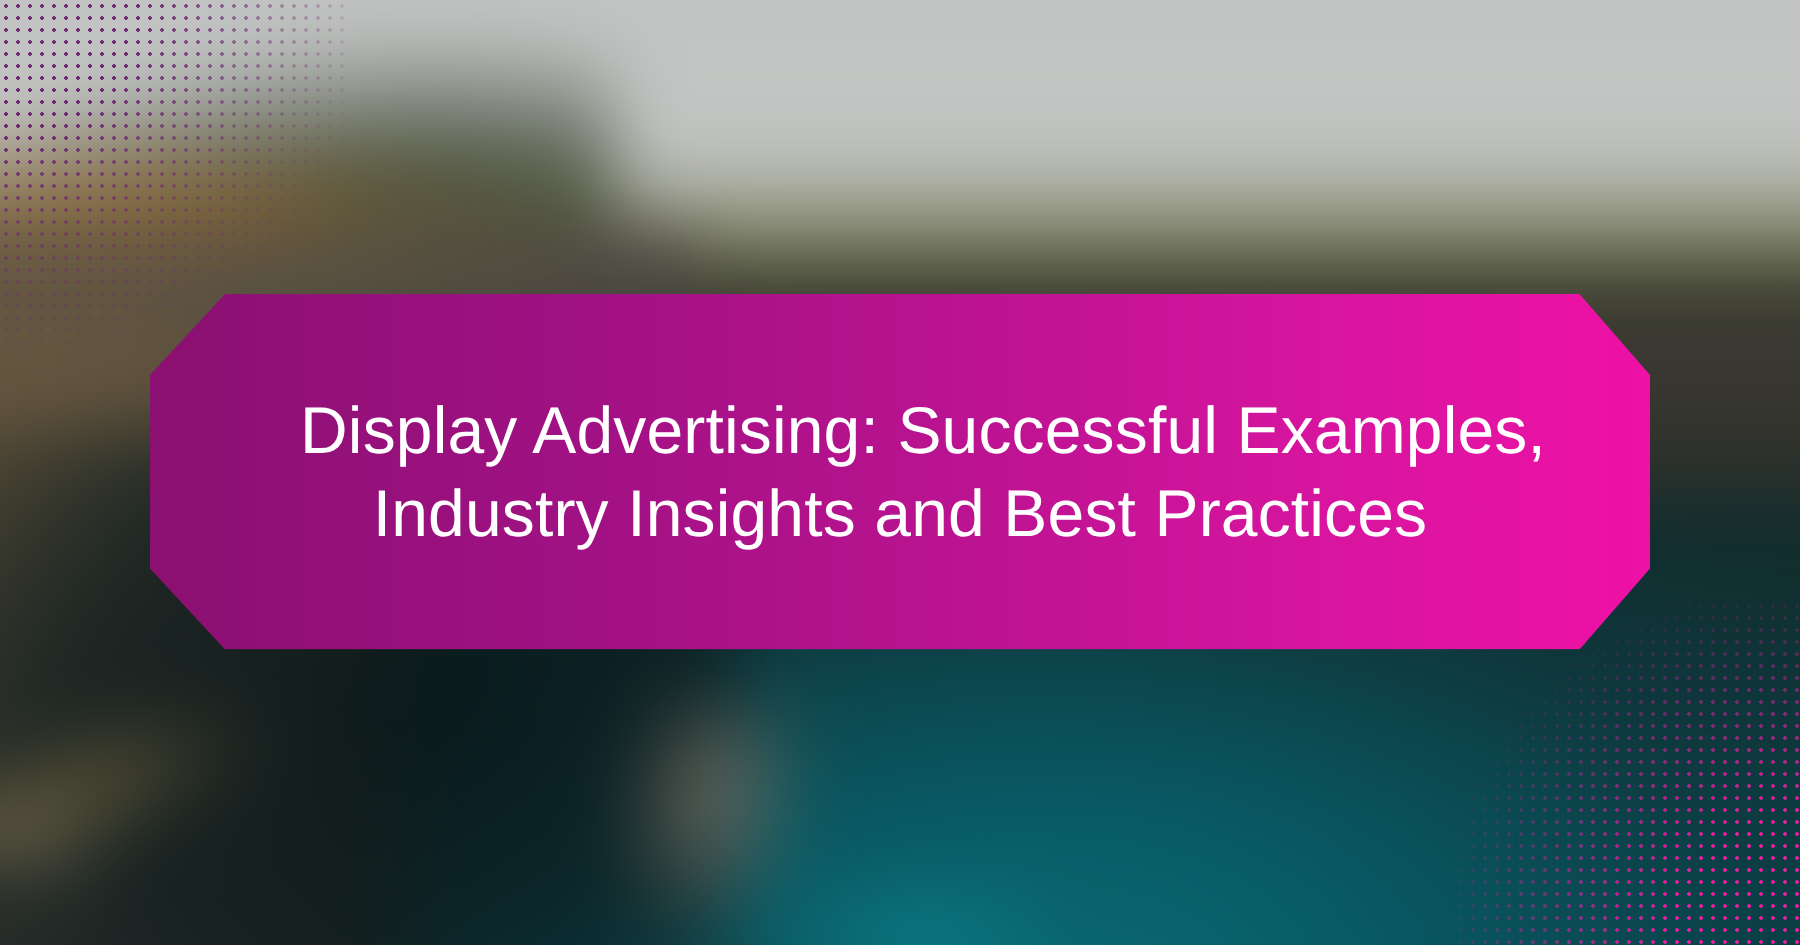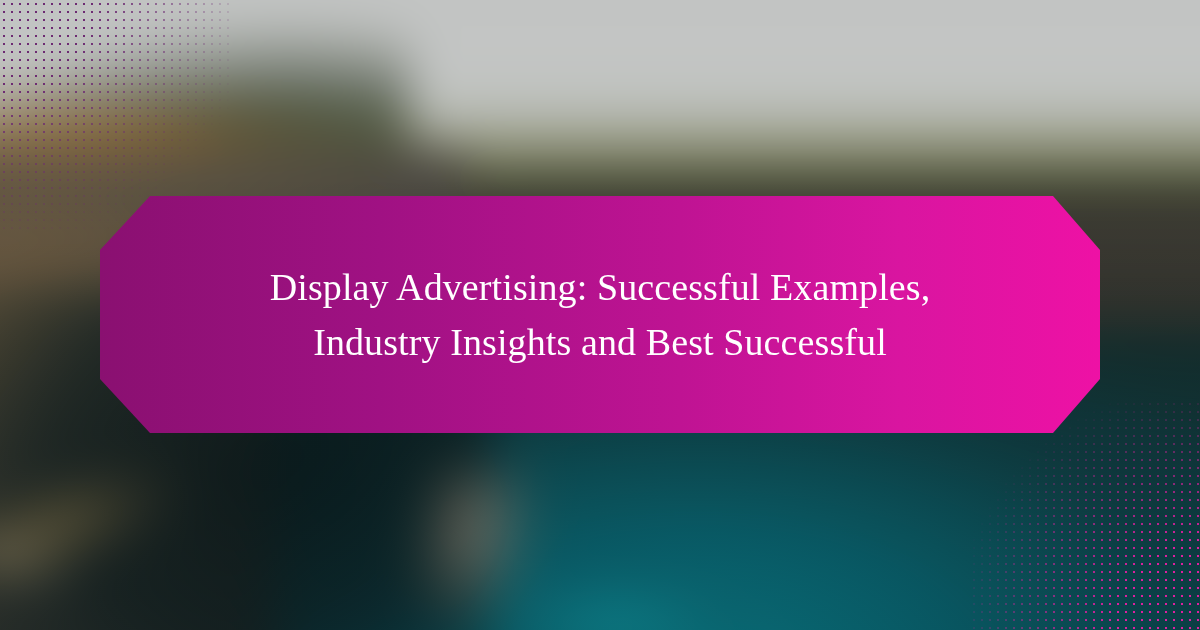--- a/index.html
+++ b/index.html
@@ -179,22 +179,22 @@
     clip-path: polygon(50px 0, 953px 0, 1000px 54px, 1000px 183px, 953px 237px, 50px 237px, 0 183px, 0 54px);
     display: flex;
     align-items: center;
     justify-content: center;
   }
 
   .banner-title {
     margin: 0;
     padding: 0 60px;
     color: #ffffff;
-    font-family: Liberation Serif, serif;
-    font-size: 38px;
+    font-family: Liberation Sans, sans-serif;
+    font-size: 44px;
     font-weight: 400;
     line-height: 55px;
     text-align: center;
     letter-spacing: 0.1px;
     max-width: 800px;
   }
   .banner-title .ln { display: block; white-space: nowrap; }
 </style>
 </head>
 <body>
@@ -216,17 +216,17 @@
     <div class="photo-layer splash"></div>
   </div>
   <div class="veil"></div>
 
   <div class="dots dots-tl"></div>
   <div class="dots dots-br"></div>
 
   <div class="banner">
     <h1 class="banner-title">
       <span class="ln">Display Advertising: Successful Examples,</span>
-      <span class="ln">Industry Insights and Best Successful</span>
+      <span class="ln">Industry Insights and Best Practices</span>
     </h1>
   </div>
 
 </div>
 
 </body></html>

